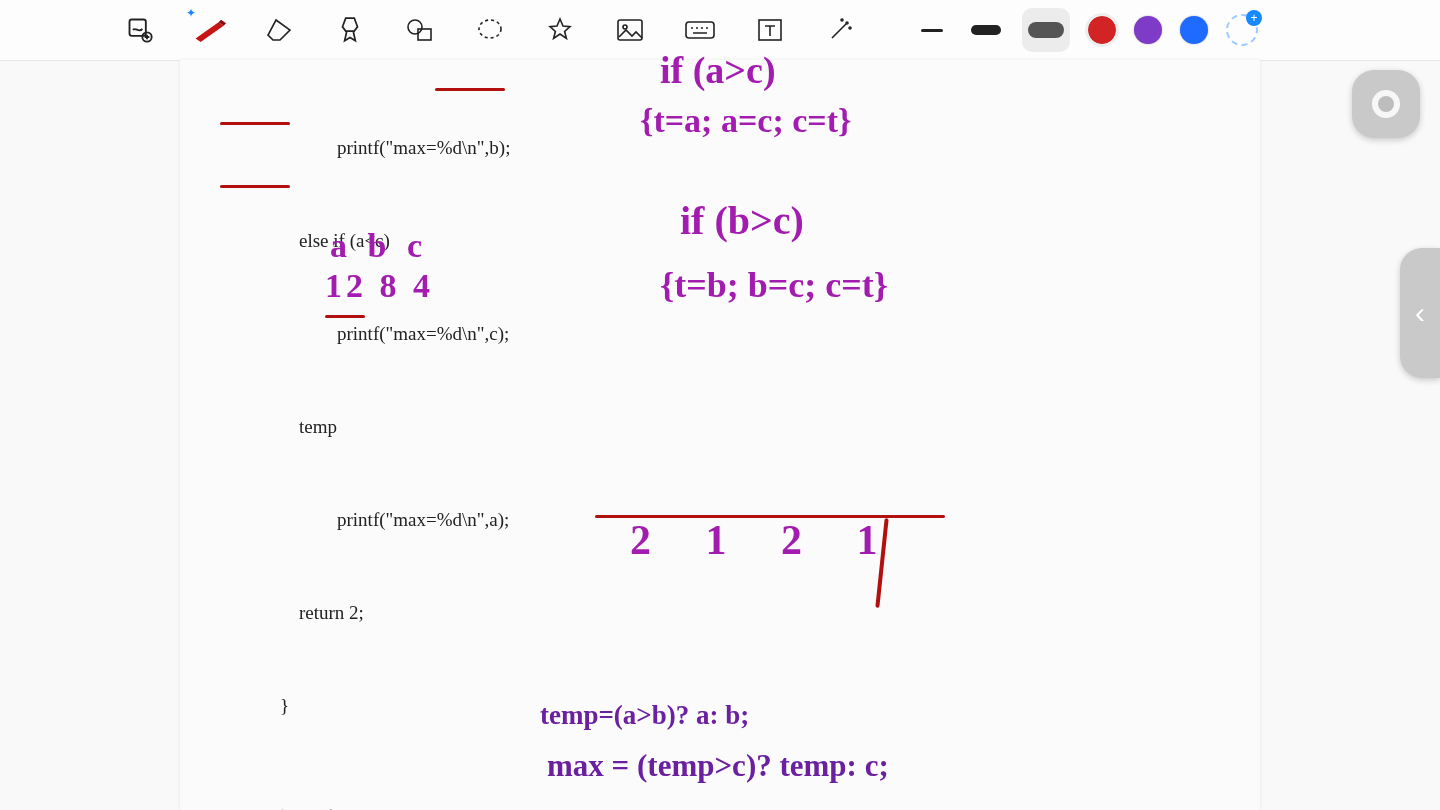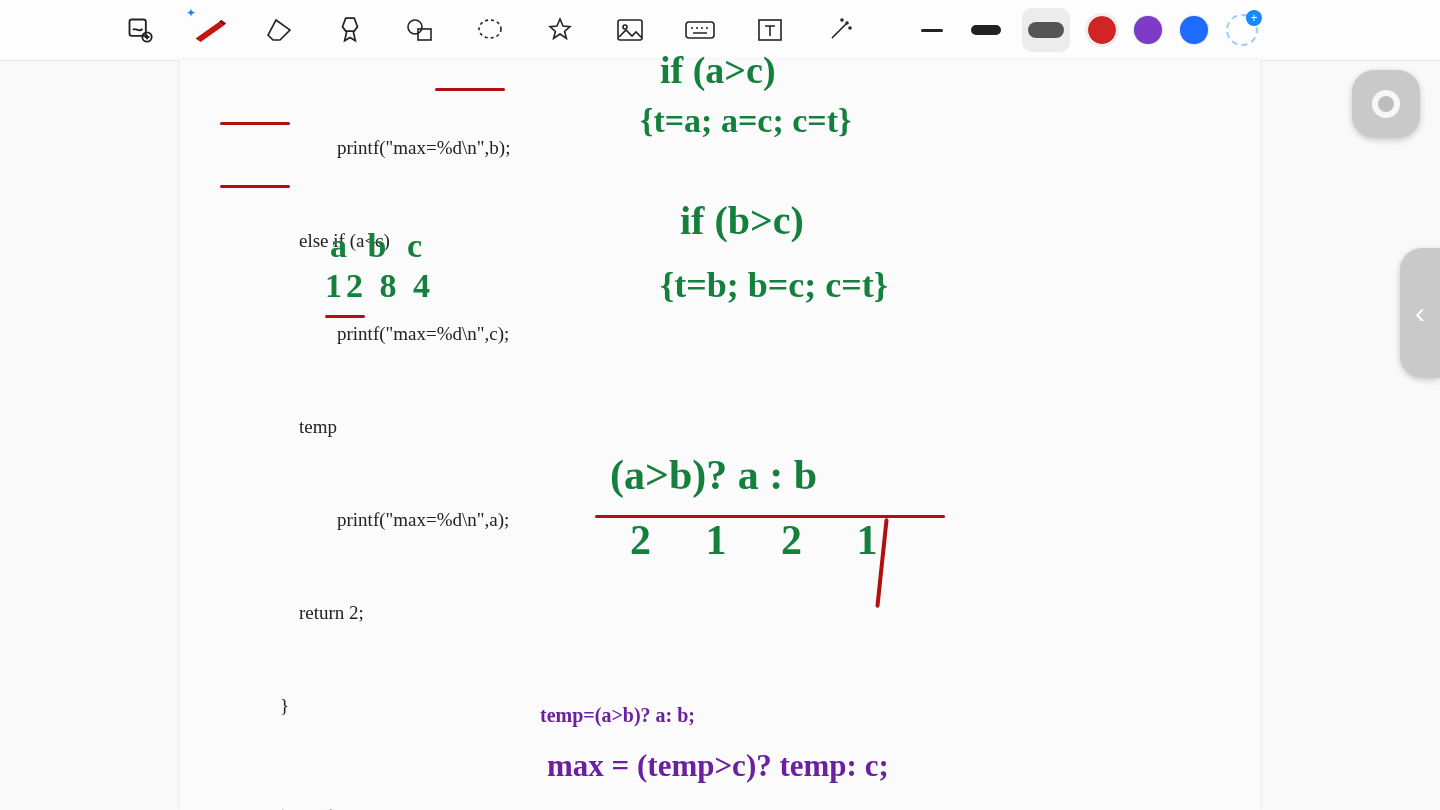--- a/index.html
+++ b/index.html
@@ -21,21 +21,21 @@
   
   .float-right{position:absolute;right:0;top:70px;display:flex;flex-direction:column;gap:110px;align-items:flex-end;padding-right:0;}
   .fb{width:68px;height:68px;background:#c9c9c9;border-radius:22px;box-shadow:0 2px 6px rgba(0,0,0,.2);display:flex;align-items:center;justify-content:center;color:#fff;font-size:34px;}
   .fb:first-child{margin-right:20px;}
   .fb.tab{border-radius:22px 0 0 22px;width:40px;height:130px;font-size:30px;margin-right:0;}
   
   .page{position:absolute;left:180px;right:180px;top:60px;bottom:0;background:#fbfbfb;box-shadow:0 0 4px rgba(0,0,0,.08);padding:10px 100px 0 100px;font-family:"Songti SC","SimSun",serif;color:#222;font-size:19px;line-height:31px;}
   .code{font-family:"Times New Roman",serif;white-space:pre;}
   
   .hw{position:absolute;font-family:"Comic Sans MS","Segoe Script",cursive;font-weight:600;pointer-events:none;}
-  .red{color:#15803d;}
+  .red{color:#a21caf;}
   .purple{color:#6a209f;}
   .underline-red{position:absolute;height:3px;background:#b20f0f;border-radius:2px;}
 </style>
 </head>
 <body>
 
 <div class="toolbar">
   <div class="t-left">
     <div class="icon-btn">
         <svg width="28" height="28" viewBox="0 0 24 24" fill="none" stroke="#222" stroke-width="1.6">
@@ -154,20 +154,19 @@
 
   <div class="hw red" style="left:150px;top:170px;font-size:34px;letter-spacing:6px;">a   b  c</div>
   <div class="hw red" style="left:145px;top:210px;font-size:34px;letter-spacing:4px;">12  8  4</div>
   <div class="underline-red" style="left:145px;top:255px;width:40px;height:3px;"></div>
 
   <div class="hw red" style="left:480px;top:-5px;font-size:38px;">if (a&gt;c)</div>
   <div class="hw red" style="left:460px;top:45px;font-size:34px;">{t=a; a=c; c=t}</div>
   <div class="hw red" style="left:500px;top:145px;font-size:40px;text-align:right;">if (b&gt;c)</div>
   <div class="hw red" style="left:480px;top:210px;font-size:36px;">{t=b; b=c; c=t}</div>
 
-  <div class="hw red" style="left:430px;top:400px;font-size:42px;">(a&gt;b)? a : b</div>
   <div class="underline-red" style="left:415px;top:455px;width:350px;height:3px;"></div>
   <div class="hw red" style="left:450px;top:465px;font-size:42px;letter-spacing:22px;">2   1    2    1</div>
   <div class="underline-red" style="left:700px;top:458px;width:4px;height:90px;transform:rotate(6deg);"></div>
 
-  <div class="hw purple" style="left:360px;top:640px;font-size:20px;">temp=(a&gt;b)? a: b;</div>
+  <div class="hw purple" style="left:360px;top:640px;font-size:27px;">temp=(a&gt;b)? a: b;</div>
   <div class="hw purple" style="left:355px;top:690px;font-size:31px;margin-left:12px;">max = (temp&gt;c)? temp: c;</div>
 </div>
 
 </body></html>

